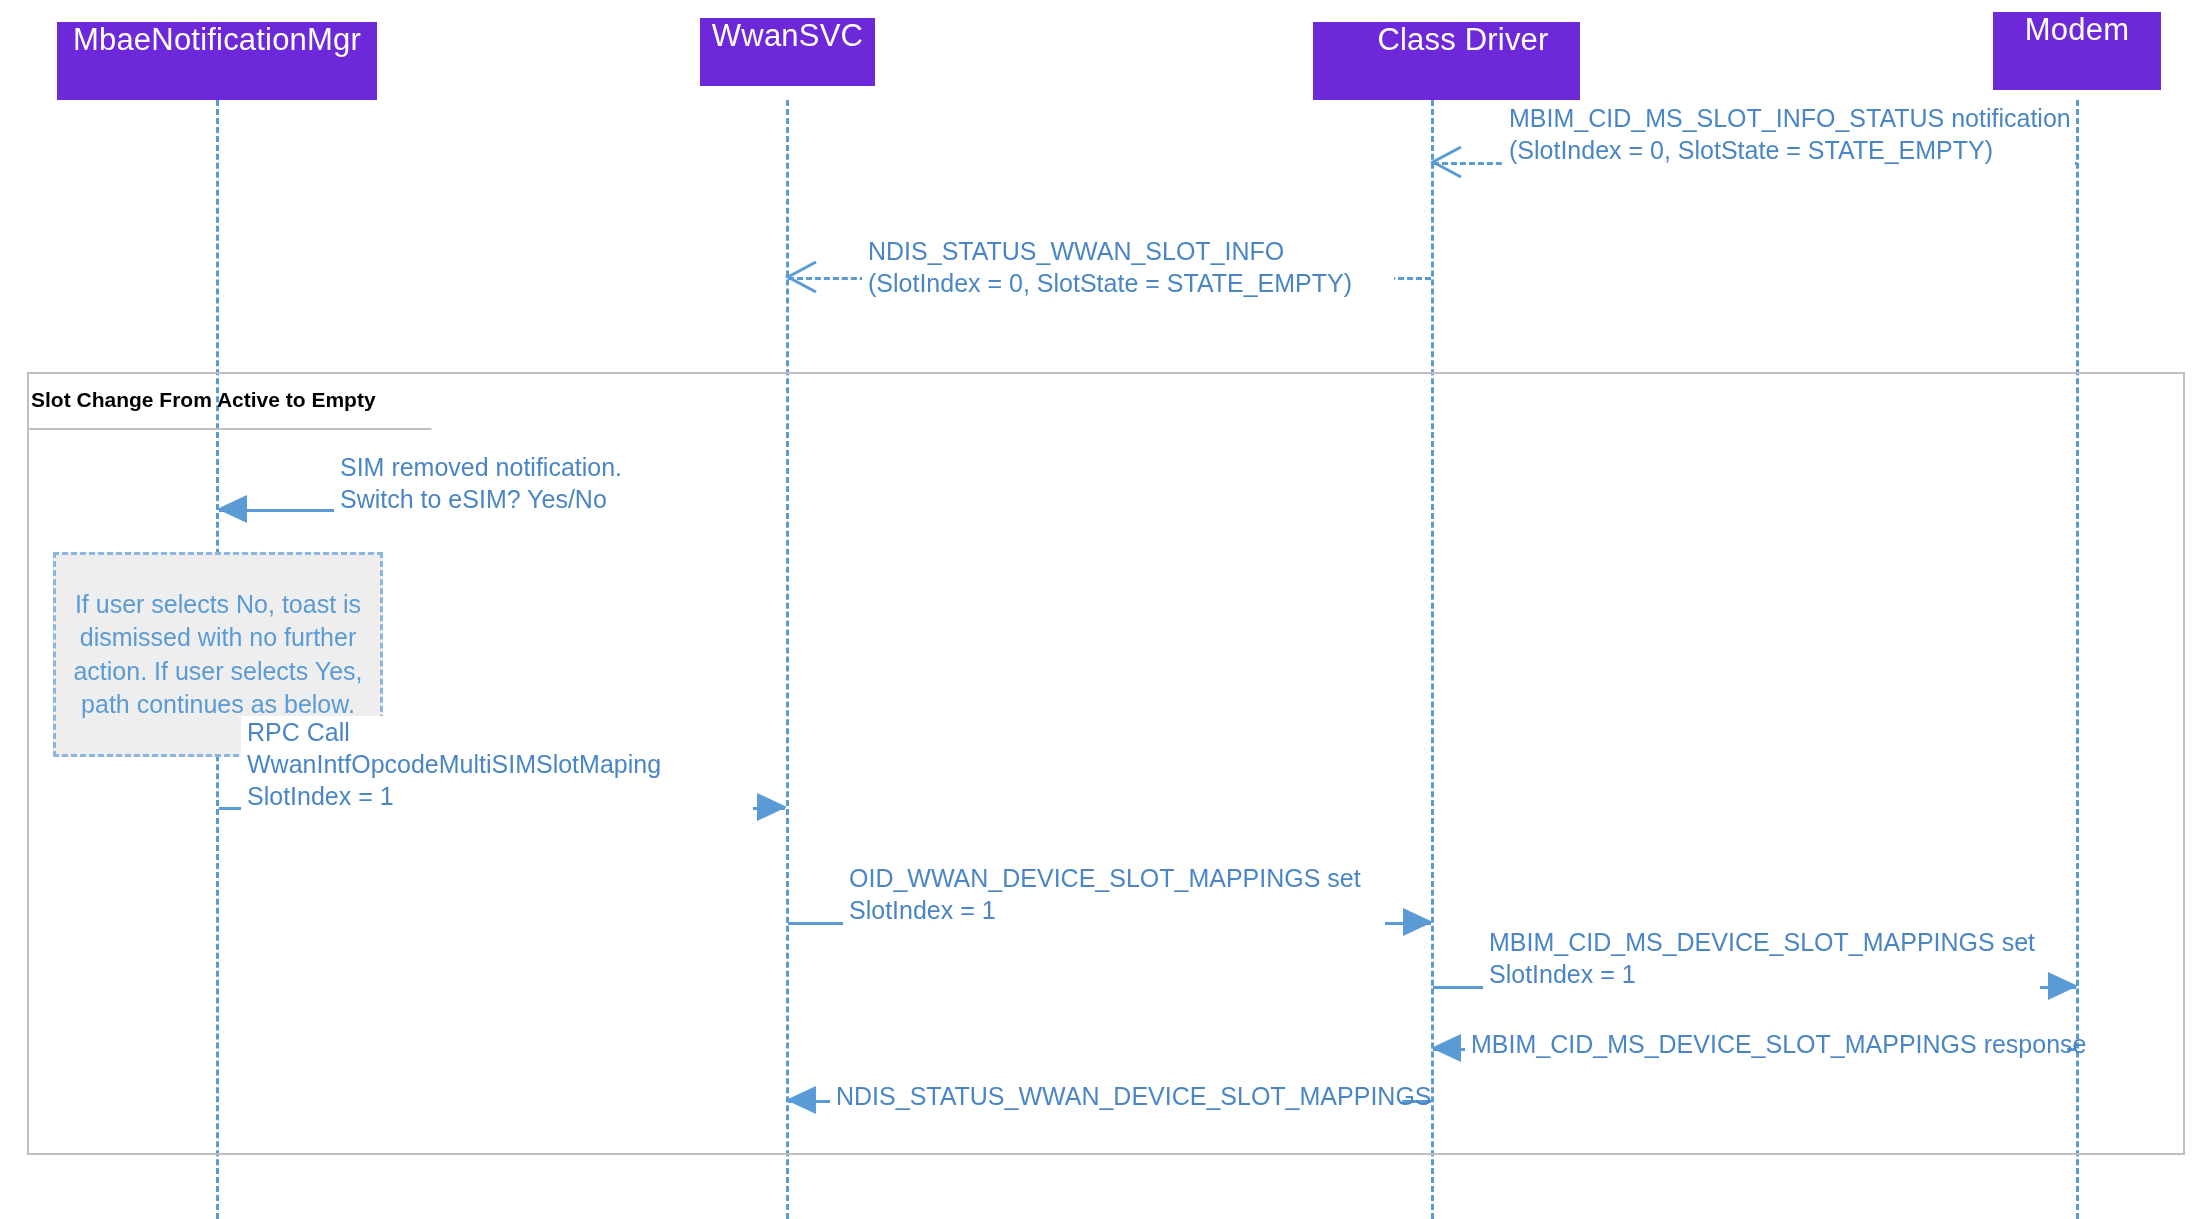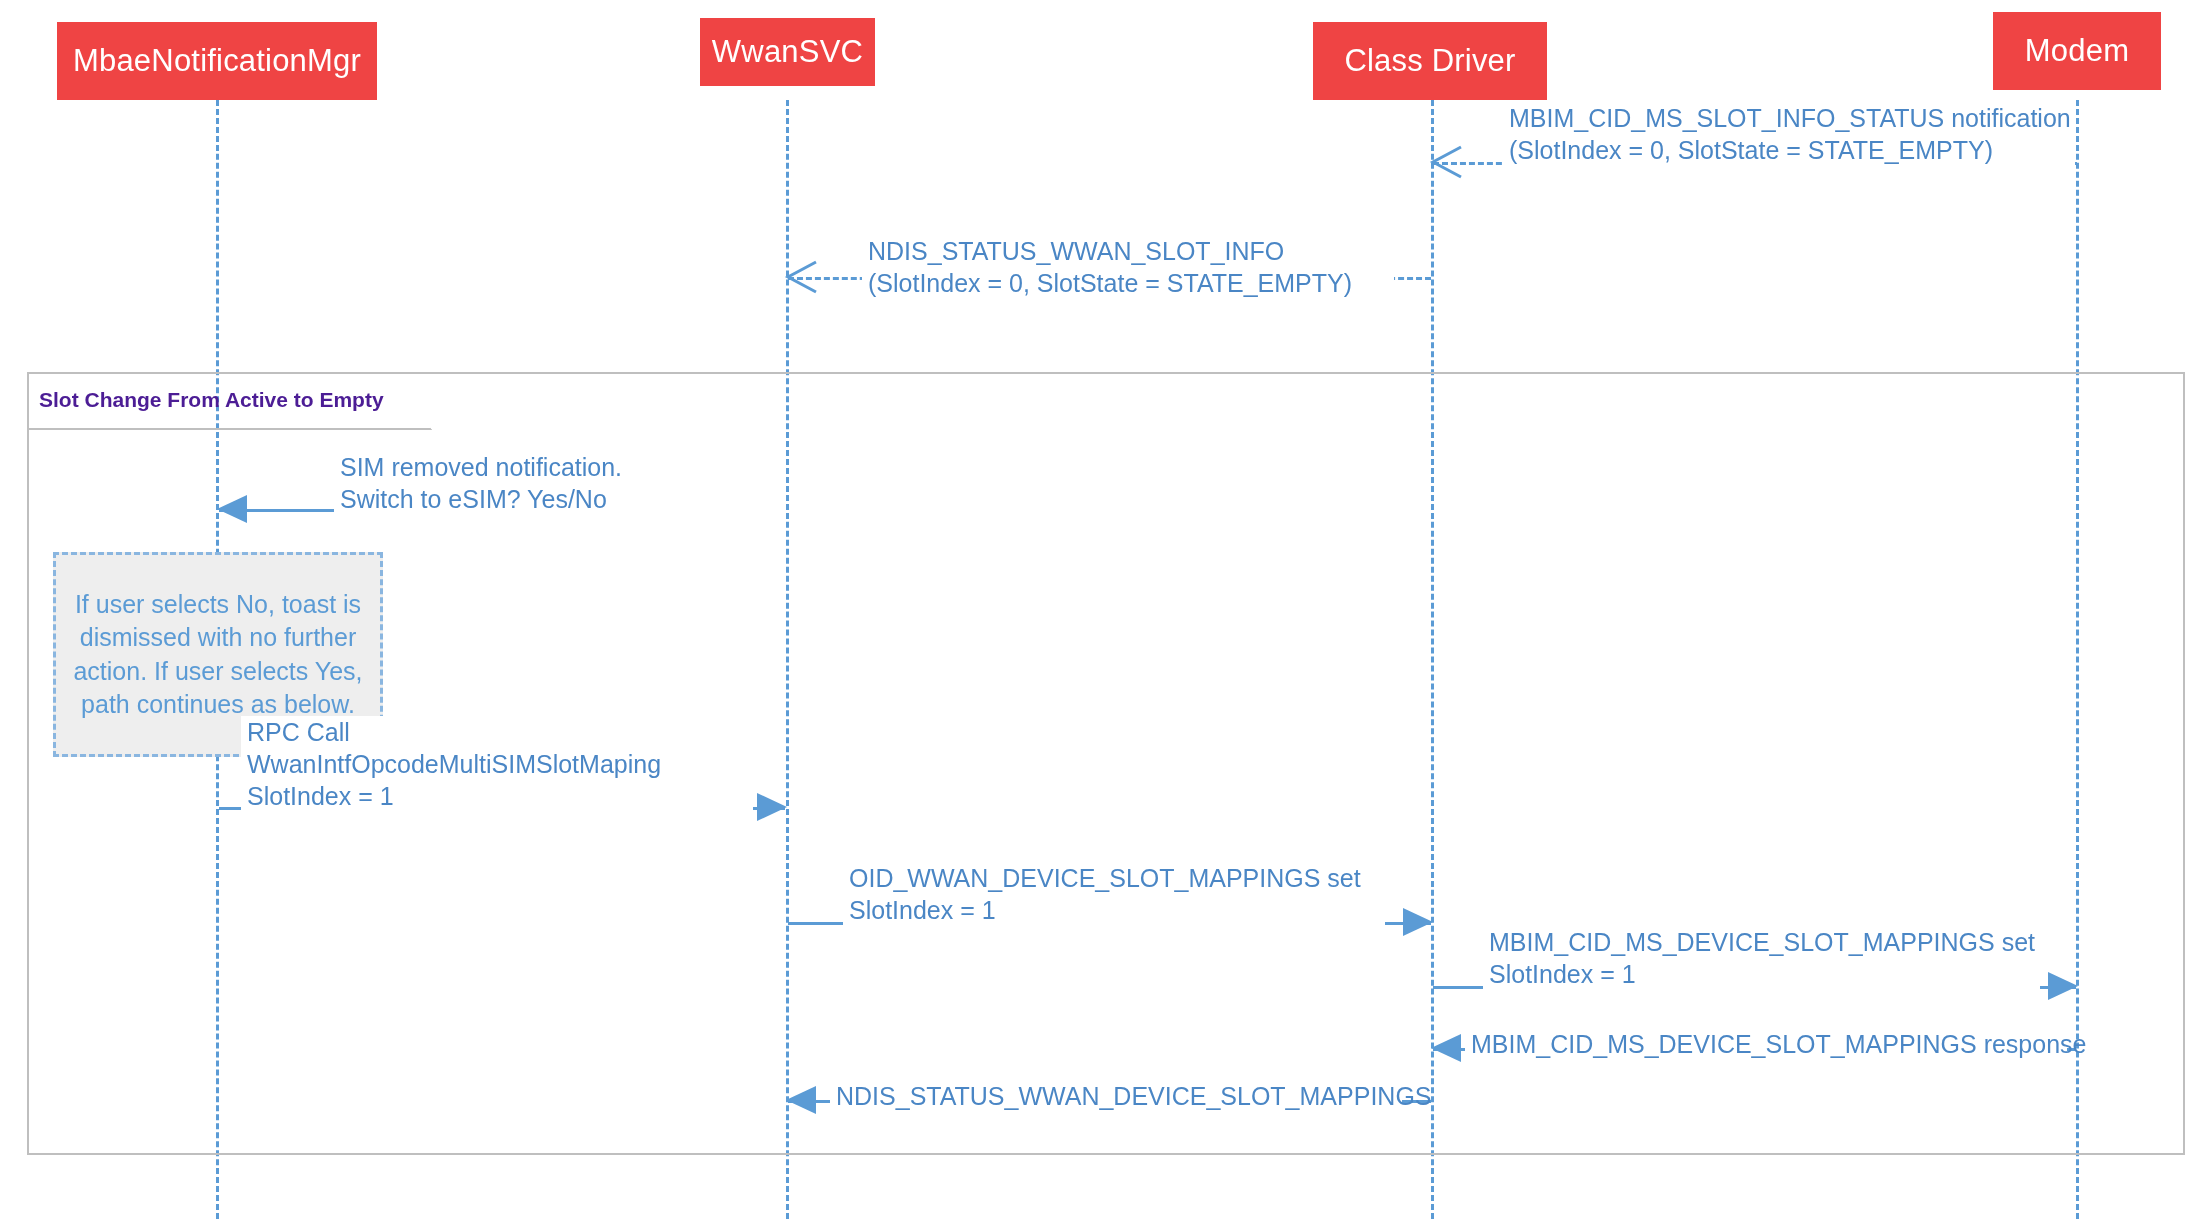--- a/index.html
+++ b/index.html
@@ -12,24 +12,23 @@
     position:relative;
     width:2198px;
     height:1219px;
     background:#ffffff;
     overflow:hidden;
   }
 
   
   .participant-box{
     position:absolute;
-    background:#ef4444;
+    background:#6d28d9;
     color:#ffffff;
     display:flex;
-    align-items:center;
     justify-content:center;
     font-size:31px;
     letter-spacing:.2px;
     white-space:nowrap;
   }
   .lifeline{
     position:absolute;
     width:0;
     border-left:3px dashed #5B9BD5;
   }
@@ -41,22 +40,22 @@
     box-sizing:border-box;
   }
   .frame-tab{
     position:absolute;
     box-sizing:border-box;
     border-right:2px solid #BFBFBF;
     border-bottom:2px solid #BFBFBF;
     background:transparent;
     display:flex;
     align-items:center;
-    padding-left:12px;
-    color:#4c1d95;
+    padding-left:4px;
+    color:#000000;
     font-weight:bold;
     font-size:21px;
     white-space:nowrap;
     -webkit-clip-path:polygon(0 0, 88% 0, 100% 100%, 0 100%);
     clip-path:polygon(0 0, 88% 0, 100% 100%, 0 100%);
   }
 
   
   .msg{ position:absolute; height:0; }
   .msg .line{
@@ -120,21 +119,21 @@
   <div class="lifeline" style="left:786px; top:100px; height:1119px;"></div>
   <div class="lifeline" style="left:1431px; top:100px; height:1119px;"></div>
   <div class="lifeline" style="left:2076px; top:100px; height:1119px;"></div>
 
   <div class="participant-box" style="left:57px; top:22px; width:320px; height:78px;">
     <span>MbaeNotificationMgr</span>
   </div>
   <div class="participant-box" style="left:700px; top:18px; width:175px; height:68px;">
     <span>WwanSVC</span>
   </div>
-  <div class="participant-box" style="left:1313px; top:22px; width:234px; height:78px;">
+  <div class="participant-box" style="left:1313px; top:22px; width:234px; height:78px;padding-left:33px;">
     <span>Class Driver</span>
   </div>
   <div class="participant-box" style="left:1993px; top:12px; width:168px; height:78px;">
     <span>Modem</span>
   </div>
 
   <div class="msg dashed" style="left:1433px; top:162px; width:644px;">
     <div class="line"></div>
     <div class="head-open left">
       <svg width="34" height="34" viewBox="0 0 34 34">

